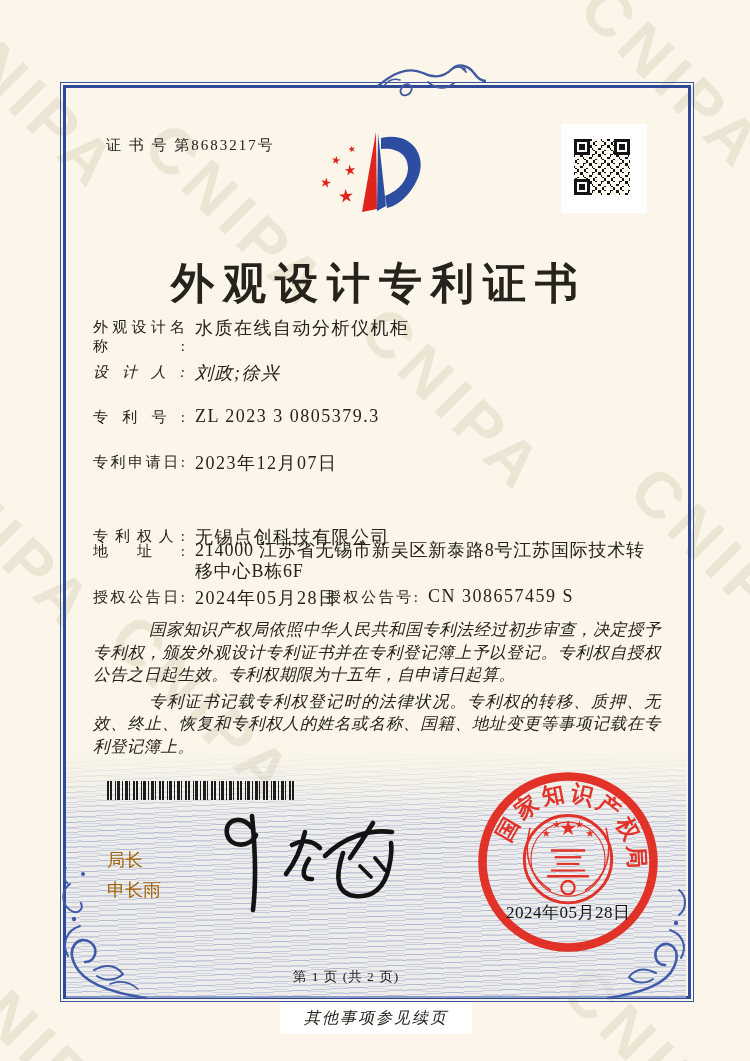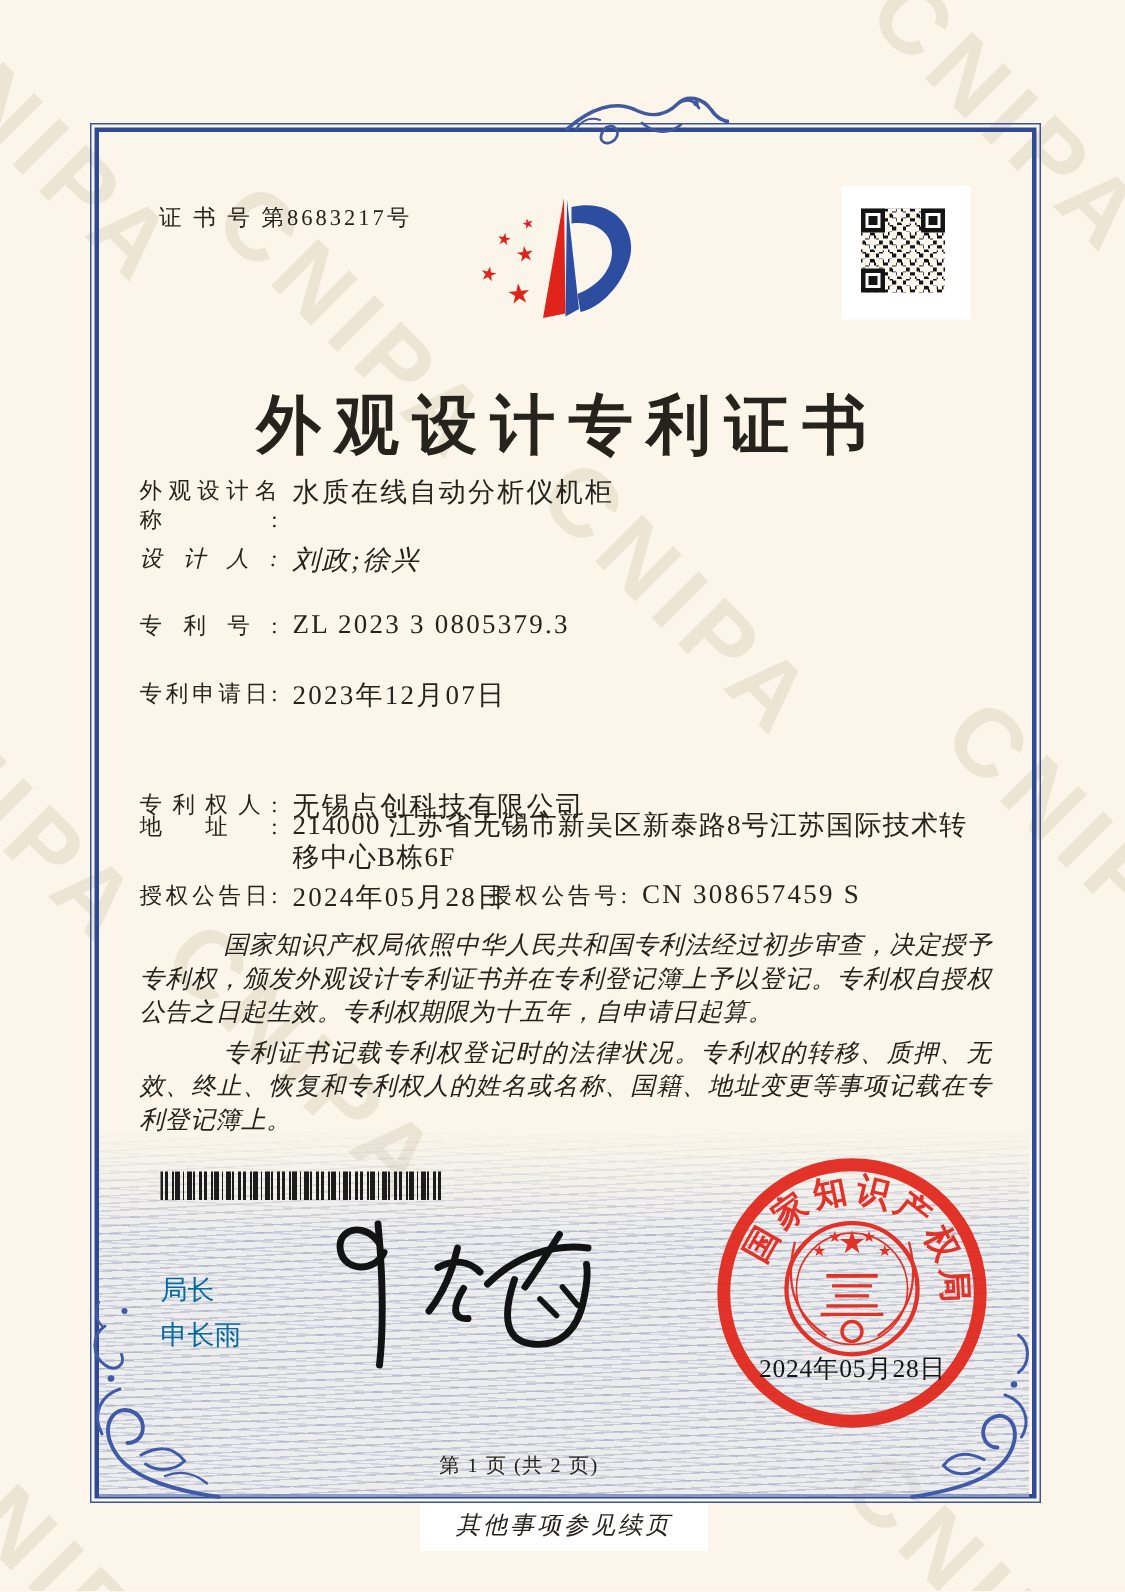--- a/index.html
+++ b/index.html
@@ -62,21 +62,21 @@
   .barcode{position:absolute;left:107px;top:781px;width:189px;height:19px;z-index:3;
       background:repeating-linear-gradient(90deg,
         #1c1c1c 0 2px, transparent 2px 3px,
         #1c1c1c 3px 5px, transparent 5px 8px,
         #1c1c1c 8px 9px, transparent 9px 10px,
         #1c1c1c 10px 13px, transparent 13px 15px,
         #1c1c1c 15px 16px, transparent 16px 18px,
         #1c1c1c 18px 21px, transparent 21px 22px,
         #1c1c1c 22px 23px, transparent 23px 26px);}
   .officer{position:absolute;left:107px;z-index:3;
-      font-family:"Liberation Sans","DejaVu Sans",sans-serif;font-size:18px;color:#0369a1;}
+      font-family:"Liberation Sans","DejaVu Sans",sans-serif;font-size:18px;color:#a16207;}
   .signature{position:absolute;left:205px;top:796px;z-index:4;}
   .seal{position:absolute;left:473px;top:767px;z-index:5;opacity:0.93;}
   .seal-date{position:absolute;left:506px;top:901px;width:140px;z-index:6;
       font-size:17px;color:#141414;letter-spacing:0.5px;}
   .page-num{position:absolute;left:60px;top:968px;width:572px;text-align:center;
       font-size:13.5px;z-index:3;letter-spacing:1px;}
   .cont-box{position:absolute;left:280px;top:1002px;width:192px;height:32px;background:#ffffff;
       z-index:2;text-align:center;line-height:32px;font-size:16px;font-style:italic;letter-spacing:2px;}
 </style>
 </head>

